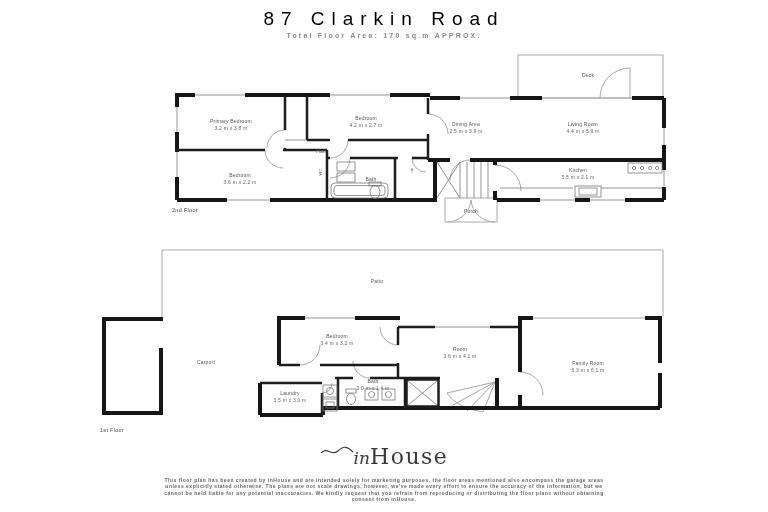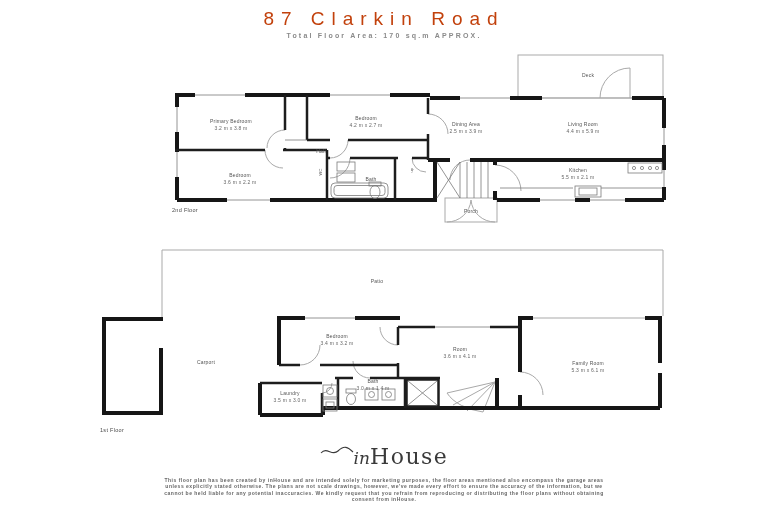--- a/index.html
+++ b/index.html
@@ -1,19 +1,19 @@
 <!DOCTYPE html>
 <html><head>
 <meta charset="utf-8">
 <style>
   html,body{margin:0;padding:0;background:#ffffff;}
   .page{position:relative;width:768px;height:512px;background:#ffffff;overflow:hidden;
         font-family:"Liberation Sans",sans-serif;color:#4a4a4a;}
   .title{position:absolute;left:0;top:8px;width:768px;text-align:center;
-         font-size:19px;letter-spacing:7px;color:#c2410c;font-weight:400;}
+         font-size:19px;letter-spacing:7px;color:#000000;font-weight:400;}
   .subtitle{position:absolute;left:0;top:32px;width:768px;text-align:center;
          font-size:7px;letter-spacing:2.2px;color:#8a8a8a;font-weight:700;}
   svg.plan{position:absolute;}
   .lbl{position:absolute;transform:translate(-50%,-50%);text-align:center;
        font-size:5px;line-height:1.3;color:#555;letter-spacing:0.2px;white-space:nowrap;}
   .lbl .dims{color:#666;}
   .lbl.rot{transform:translate(-50%,-50%) rotate(-90deg);font-size:4px;}
   .floorlbl{position:absolute;font-size:5.5px;color:#4a4a4a;letter-spacing:0.3px;}
   .logo{position:absolute;left:0;top:444px;width:768px;text-align:center;color:#3a3a3a;}
   .logo .swash{vertical-align:6px;}

